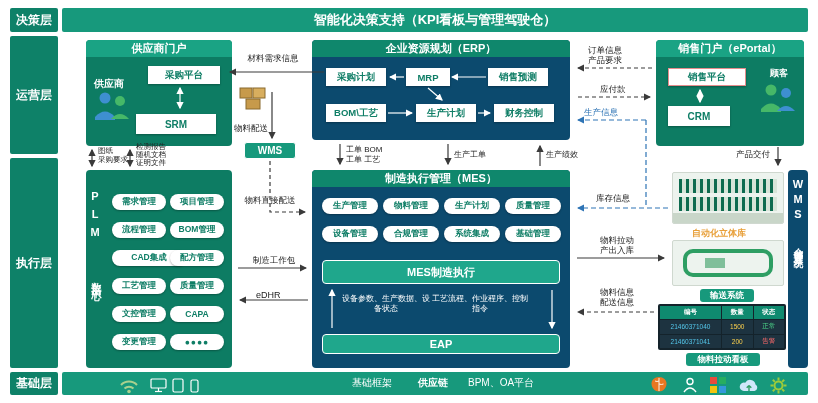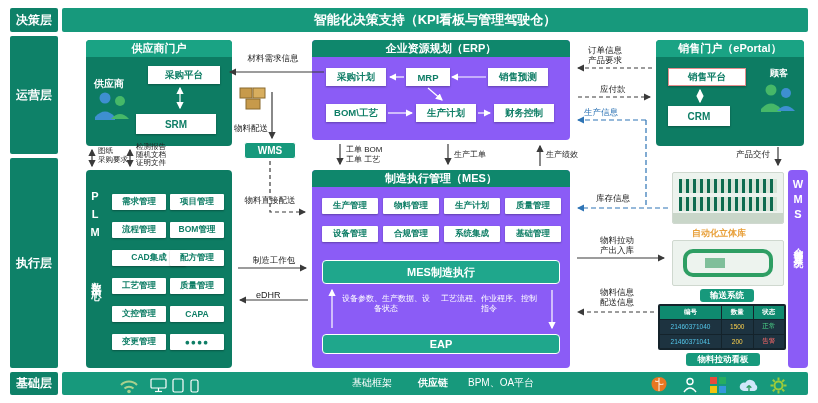--- a/index.html
+++ b/index.html
@@ -2,27 +2,27 @@
 <html><head>
 <meta charset="utf-8">
 <style>
 *{margin:0;padding:0;box-sizing:border-box}
 body{font-family:"Liberation Sans","DejaVu Sans",sans-serif;background:#fff}
 #stage{position:relative;width:818px;height:403px;background:#fff;overflow:hidden}
 .abs{position:absolute}
 .layer{position:absolute;background:#0E8168;color:#fff;font-weight:700;font-size:12px;border-radius:2px;display:flex;align-items:center;justify-content:center}
 .band{position:absolute;background:#17997C;color:#fff;font-weight:700;font-size:13px;border-radius:2px;display:flex;align-items:center;justify-content:center}
 .panel{position:absolute;border-radius:4px}
-.p-light{background:#8b5cf6}
+.p-light{background:#0c4a6e}
 .p-dark{background:#0D7C63}
 .ph{position:absolute;left:0;top:0;right:0;height:17px;border-radius:4px 4px 0 0;color:#fff;font-weight:700;font-size:11px;display:flex;align-items:center;justify-content:center}
 .ph-l{background:#1AA384}
 .ph-d{background:#0F876C}
 .wbox{position:absolute;background:#fff;color:#0F7E66;font-weight:700;font-size:9.5px;display:flex;align-items:center;justify-content:center;border-radius:0;box-shadow:0 1px 2px rgba(0,0,0,.3)}
-.pill{border-radius:1px;font-size:8.5px}
+.pill{border-radius:8px;font-size:8.5px}
 .lbl{position:absolute;font-size:8.5px;color:#222;line-height:1.15;white-space:nowrap}
 .tc{text-align:center}
 .f75{font-size:7.5px}
 .f8{font-size:8px}
 .blue{color:#2E74B5}
 .white{color:#fff}
 .vtext{writing-mode:vertical-rl;text-orientation:upright;color:#fff;font-weight:700}
 .gbar{position:absolute;background:#1FA78C;border:1px solid #fff;border-radius:4px;color:#fff;font-weight:700;font-size:11px;display:flex;align-items:center;justify-content:center}
 .note{position:absolute;font-size:8px;color:#fff;line-height:1.3;text-align:center}
 .imgbox{position:absolute;background:#edf3ee;border:1px solid #cfd8cf;border-radius:2px;overflow:hidden}
@@ -109,21 +109,21 @@
     <div class="wbox pill" style="left:10px;top:28px;width:56px;height:16px">生产管理</div>
     <div class="wbox pill" style="left:71px;top:28px;width:56px;height:16px">物料管理</div>
     <div class="wbox pill" style="left:132px;top:28px;width:56px;height:16px">生产计划</div>
     <div class="wbox pill" style="left:193px;top:28px;width:56px;height:16px">质量管理</div>
     <div class="wbox pill" style="left:10px;top:56px;width:56px;height:16px">设备管理</div>
     <div class="wbox pill" style="left:71px;top:56px;width:56px;height:16px">合规管理</div>
     <div class="wbox pill" style="left:132px;top:56px;width:56px;height:16px">系统集成</div>
     <div class="wbox pill" style="left:193px;top:56px;width:56px;height:16px">基础管理</div>
     <div class="gbar" style="left:10px;top:90px;width:238px;height:24px">MES制造执行</div>
     <div class="note" style="left:28px;top:124px;width:92px">设备参数、生产数据、设备状态</div>
-    <div class="note" style="left:129px;top:124px;width:96px">工艺流程、作业程序、控制指令</div>
+    <div class="note" style="left:120px;top:124px;width:96px">工艺流程、作业程序、控制指令</div>
     <div class="gbar" style="left:10px;top:164px;width:238px;height:20px">EAP</div>
   </div>
 
   <div class="panel p-light" style="left:788px;top:170px;width:20px;height:198px;display:flex;flex-direction:column;align-items:center;padding-top:8px">
     <div class="vtext" style="font-size:11px;letter-spacing:3px;height:56px">WMS</div>
     <div class="vtext" style="font-size:9.5px;letter-spacing:2px;height:120px;margin-top:6px">仓储管理系统</div>
   </div>
 
   <div class="imgbox" style="left:672px;top:172px;width:112px;height:52px">
     <div style="position:absolute;left:6px;right:6px;top:6px;height:14px;background:repeating-linear-gradient(90deg,#0E6B4F 0 3px,#d7e4d8 3px 7px)"></div>

